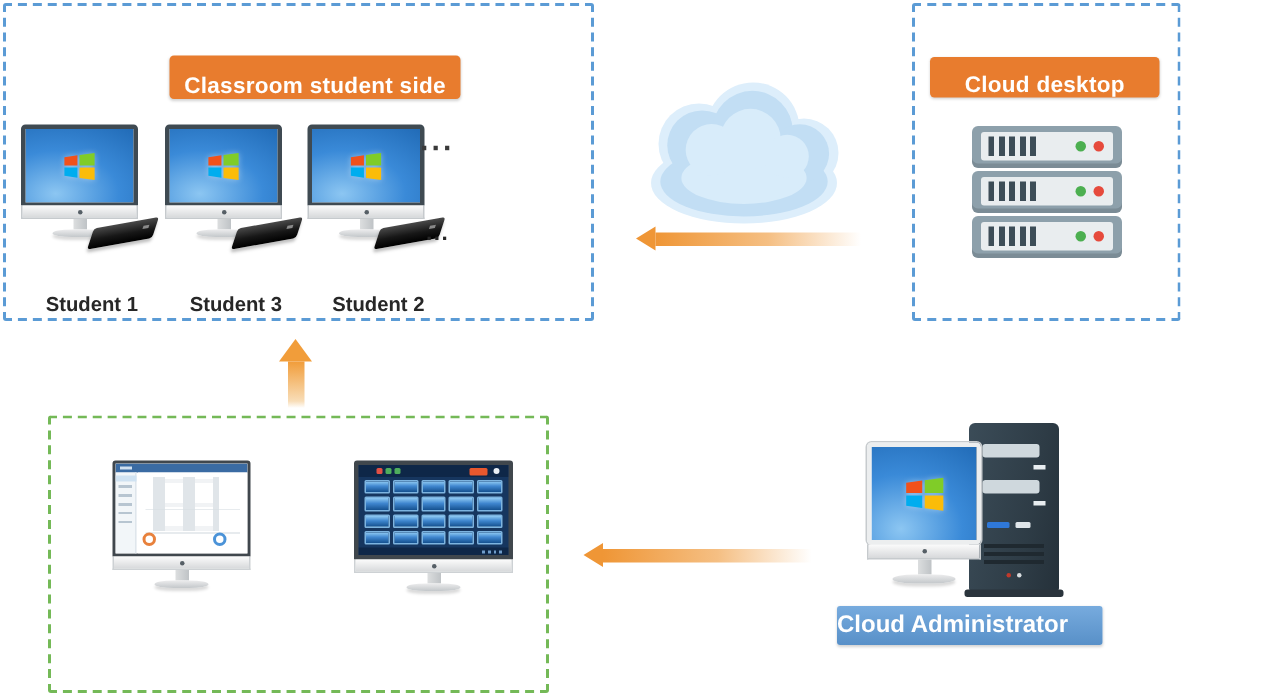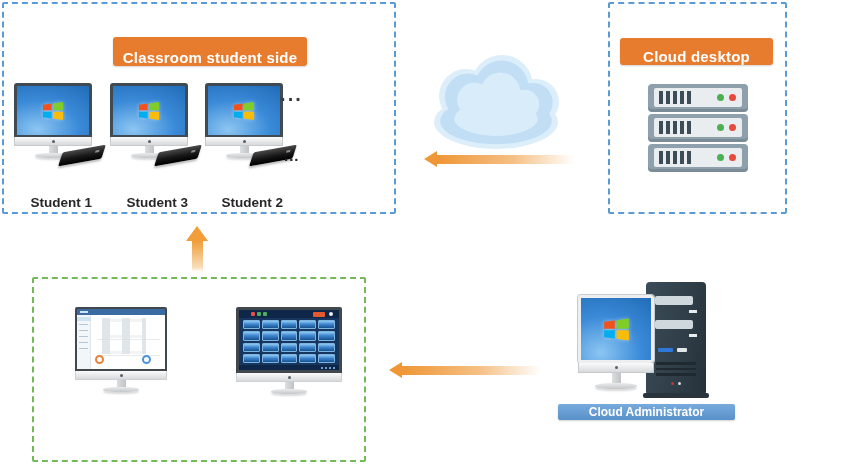--- a/index.html
+++ b/index.html
@@ -18,24 +18,24 @@
   .banner { position:absolute; display:flex; align-items:flex-end; justify-content:center;
             background:#e87c2e; color:#fff; font-weight:700; font-size:15px; letter-spacing:.2px;
             border-radius:3px; box-shadow:0 1px 2px rgba(0,0,0,.18); }
   .banner-classroom { left:113px; top:37px; width:194px; height:29px; }
   .banner-server    { left:620px; top:38px; width:153px; height:27px; }
   .glabel { position:absolute; display:flex; align-items:center; justify-content:center;
             background:#68ab4e; color:#fff; font-weight:700; font-size:12.5px; border-radius:3px;
             box-shadow:0 1px 2px rgba(0,0,0,.15); }
   .glabel-a { left:62px; top:412px; width:121px; height:26px; }
   .glabel-b { left:222px; top:412px; width:126px; height:26px; }
-  .blabel { position:absolute; left:558px; top:404px; width:177px; height:16px;
-            display:flex; align-items:center; justify-content:center;
+  .blabel { position:absolute; left:558px; top:404px; width:177px; height:26px;
+            display:flex; align-items:center; 
             background:linear-gradient(180deg,#77abde 0%,#5890c8 100%); color:#fff;
-            font-weight:700; font-size:12px; border-radius:2px; box-shadow:0 1px 2px rgba(0,0,0,.18); }
+            font-weight:700; font-size:16px; border-radius:2px; box-shadow:0 1px 2px rgba(0,0,0,.18); }
 
   
   .station { position:absolute; top:83px; width:78px; height:95px; }
   .st1{left:14px;} .st2{left:110px;} .st3{left:205px;} .st4{left:308px;}
   .imac-screen { height:54px; border:3px solid #3f4a52; border-bottom-width:2px; border-radius:3px 3px 0 0;
     background:radial-gradient(130% 130% at 28% 88%, #8cc6f2 0%, #3a8ad8 45%, #1a62ad 100%);
     display:flex; align-items:center; justify-content:center; }
   .winlogo { width:22px; height:22px; filter:drop-shadow(0 0 2px rgba(255,255,255,.4)); }
   .imac-chin { height:9px; background:linear-gradient(180deg,#fbfbfb,#d7d9db); border:1px solid #c6cacd; border-top:none; position:relative; }
   .imac-chin::after { content:""; position:absolute; left:50%; top:3px; width:3px; height:3px; margin-left:-1.5px; border-radius:50%; background:#565f66; }

